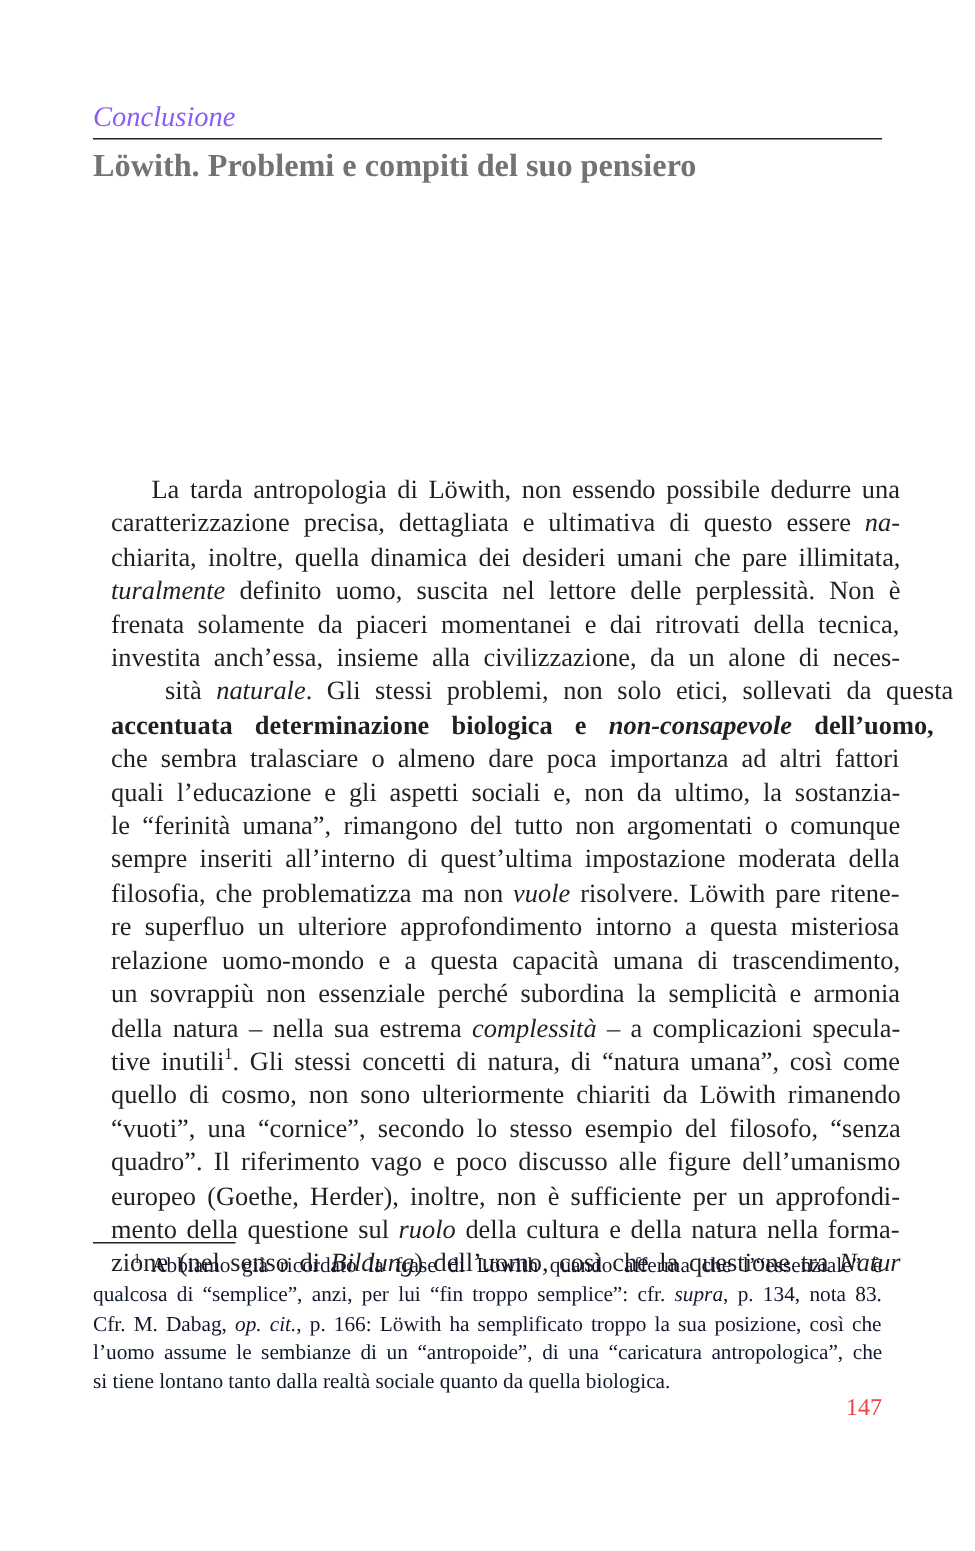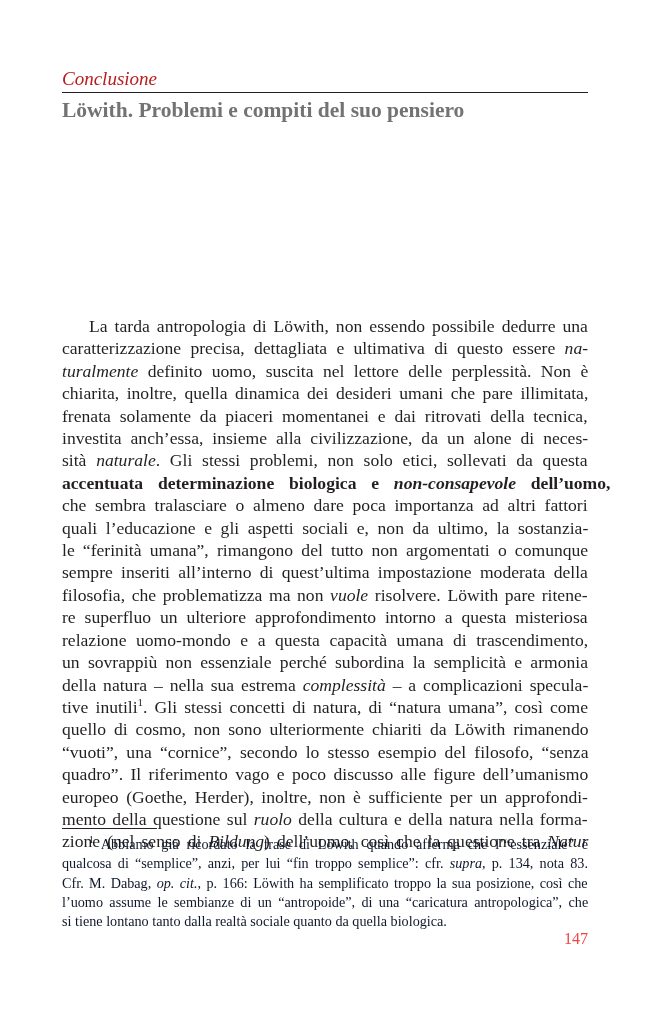--- a/index.html
+++ b/index.html
@@ -22,21 +22,21 @@
       width: 526px;
     }
     .running-head {
       position: absolute;
       top: 67px;
       left: 0;
       width: 526px;
       font-style: italic;
       font-size: 19px;
       line-height: 24px;
-      color: #b91c1c;
+      color: #8b5cf6;
     }
     .head-rule {
       position: absolute;
       top: 92px;
       left: 0;
       width: 526px;
       height: 0;
       border-top: 1.3px solid #231f20;
     }
     .chapter-title {
@@ -46,21 +46,21 @@
       width: 526px;
       font-weight: bold;
       font-size: 21.5px;
       line-height: 28px;
       color: #737373;
       white-space: nowrap;
     }
     .body-text {
       position: absolute;
       top: 315px;
-      left: 0;
+      left: 12px;
       width: 526px;
       font-size: 17.6px;
       line-height: 22.4px;
       text-align: justify;
       color: #231f20;
     }
     .body-text .line {
       display: block;
       text-align: justify;
       text-align-last: justify;
@@ -117,25 +117,25 @@
 <body>
 
 <div class="page">
   <div class="running-head">Conclusione</div>
   <div class="head-rule"></div>
   <div class="chapter-title">Löwith. Problemi e compiti del suo pensiero</div>
 
   <div class="body-text" id="body-text">
       <span class="line indent" style="display: block; width: max-content; word-spacing: 2.66667px;"><span>La tarda antropologia di Löwith, non essendo possibile dedurre una</span></span>
       <span class="line" style="display: block; width: max-content; word-spacing: 4.875px;"><span>caratterizzazione precisa, dettagliata e ultimativa di questo essere </span><i>na-</i></span>
+      <span class="line" style="display: block; width: max-content; word-spacing: 3.11111px;"><span>chiarita, inoltre, quella dinamica dei desideri umani che pare illimitata,</span></span>
       <span class="line" style="display: block; width: max-content; word-spacing: 5px;"><i>turalmente</i><span> definito uomo, suscita nel lettore delle perplessità. Non è</span></span>
-      <span class="line" style="display: block; width: max-content; word-spacing: 3.11111px;"><span>chiarita, inoltre, quella dinamica dei desideri umani che pare illimitata,</span></span>
       <span class="line" style="display: block; width: max-content; word-spacing: 4.44444px;"><span>frenata solamente da piaceri momentanei e dai ritrovati della tecnica,</span></span>
       <span class="line" style="display: block; width: max-content; word-spacing: 4.55556px;"><span>investita anch’essa, insieme alla civilizzazione, da un alone di neces-</span></span>
-      <span class="line" style="display: block; width: max-content; word-spacing: 5.3px;"><span>sità </span><i>naturale</i><span>. Gli stessi problemi, non solo etici, sollevati da questa</span></span>
+      <span class="line" style="display: block; width: max-content; word-spacing: 5.3px; margin-left: 36px;"><span>sità </span><i>naturale</i><span>. Gli stessi problemi, non solo etici, sollevati da questa</span></span>
       <span class="line" style="display: block; width: max-content; word-spacing: 10.4px; font-weight: bold;"><span>accentuata determinazione biologica e </span><i>non-consapevole</i><span> dell’uomo,</span></span>
       <span class="line" style="display: block; width: max-content; word-spacing: 4.3px;"><span>che sembra tralasciare o almeno dare poca importanza ad altri fattori</span></span>
       <span class="line" style="display: block; width: max-content; word-spacing: 4.18182px;"><span>quali l’educazione e gli aspetti sociali e, non da ultimo, la sostanzia-</span></span>
       <span class="line" style="display: block; width: max-content; word-spacing: 3.77778px;"><span>le “ferinità umana”, rimangono del tutto non argomentati o comunque</span></span>
       <span class="line" style="display: block; width: max-content; word-spacing: 3.85714px;"><span>sempre inseriti all’interno di quest’ultima impostazione moderata della</span></span>
       <span class="line" style="display: block; width: max-content; word-spacing: 2.22222px;"><span>filosofia, che problematizza ma non </span><i>vuole</i><span> risolvere. Löwith pare ritene-</span></span>
       <span class="line" style="display: block; width: max-content; word-spacing: 4.5px;"><span>re superfluo un ulteriore approfondimento intorno a questa misteriosa</span></span>
       <span class="line" style="display: block; width: max-content; word-spacing: 5.125px;"><span>relazione uomo-mondo e a questa capacità umana di trascendimento,</span></span>
       <span class="line" style="display: block; width: max-content; word-spacing: 3.88889px;"><span>un sovrappiù non essenziale perché subordina la semplicità e armonia</span></span>
       <span class="line" style="display: block; width: max-content; word-spacing: 2.5px;"><span>della natura – nella sua estrema </span><i>complessità</i><span> – a complicazioni specula-</span></span>

